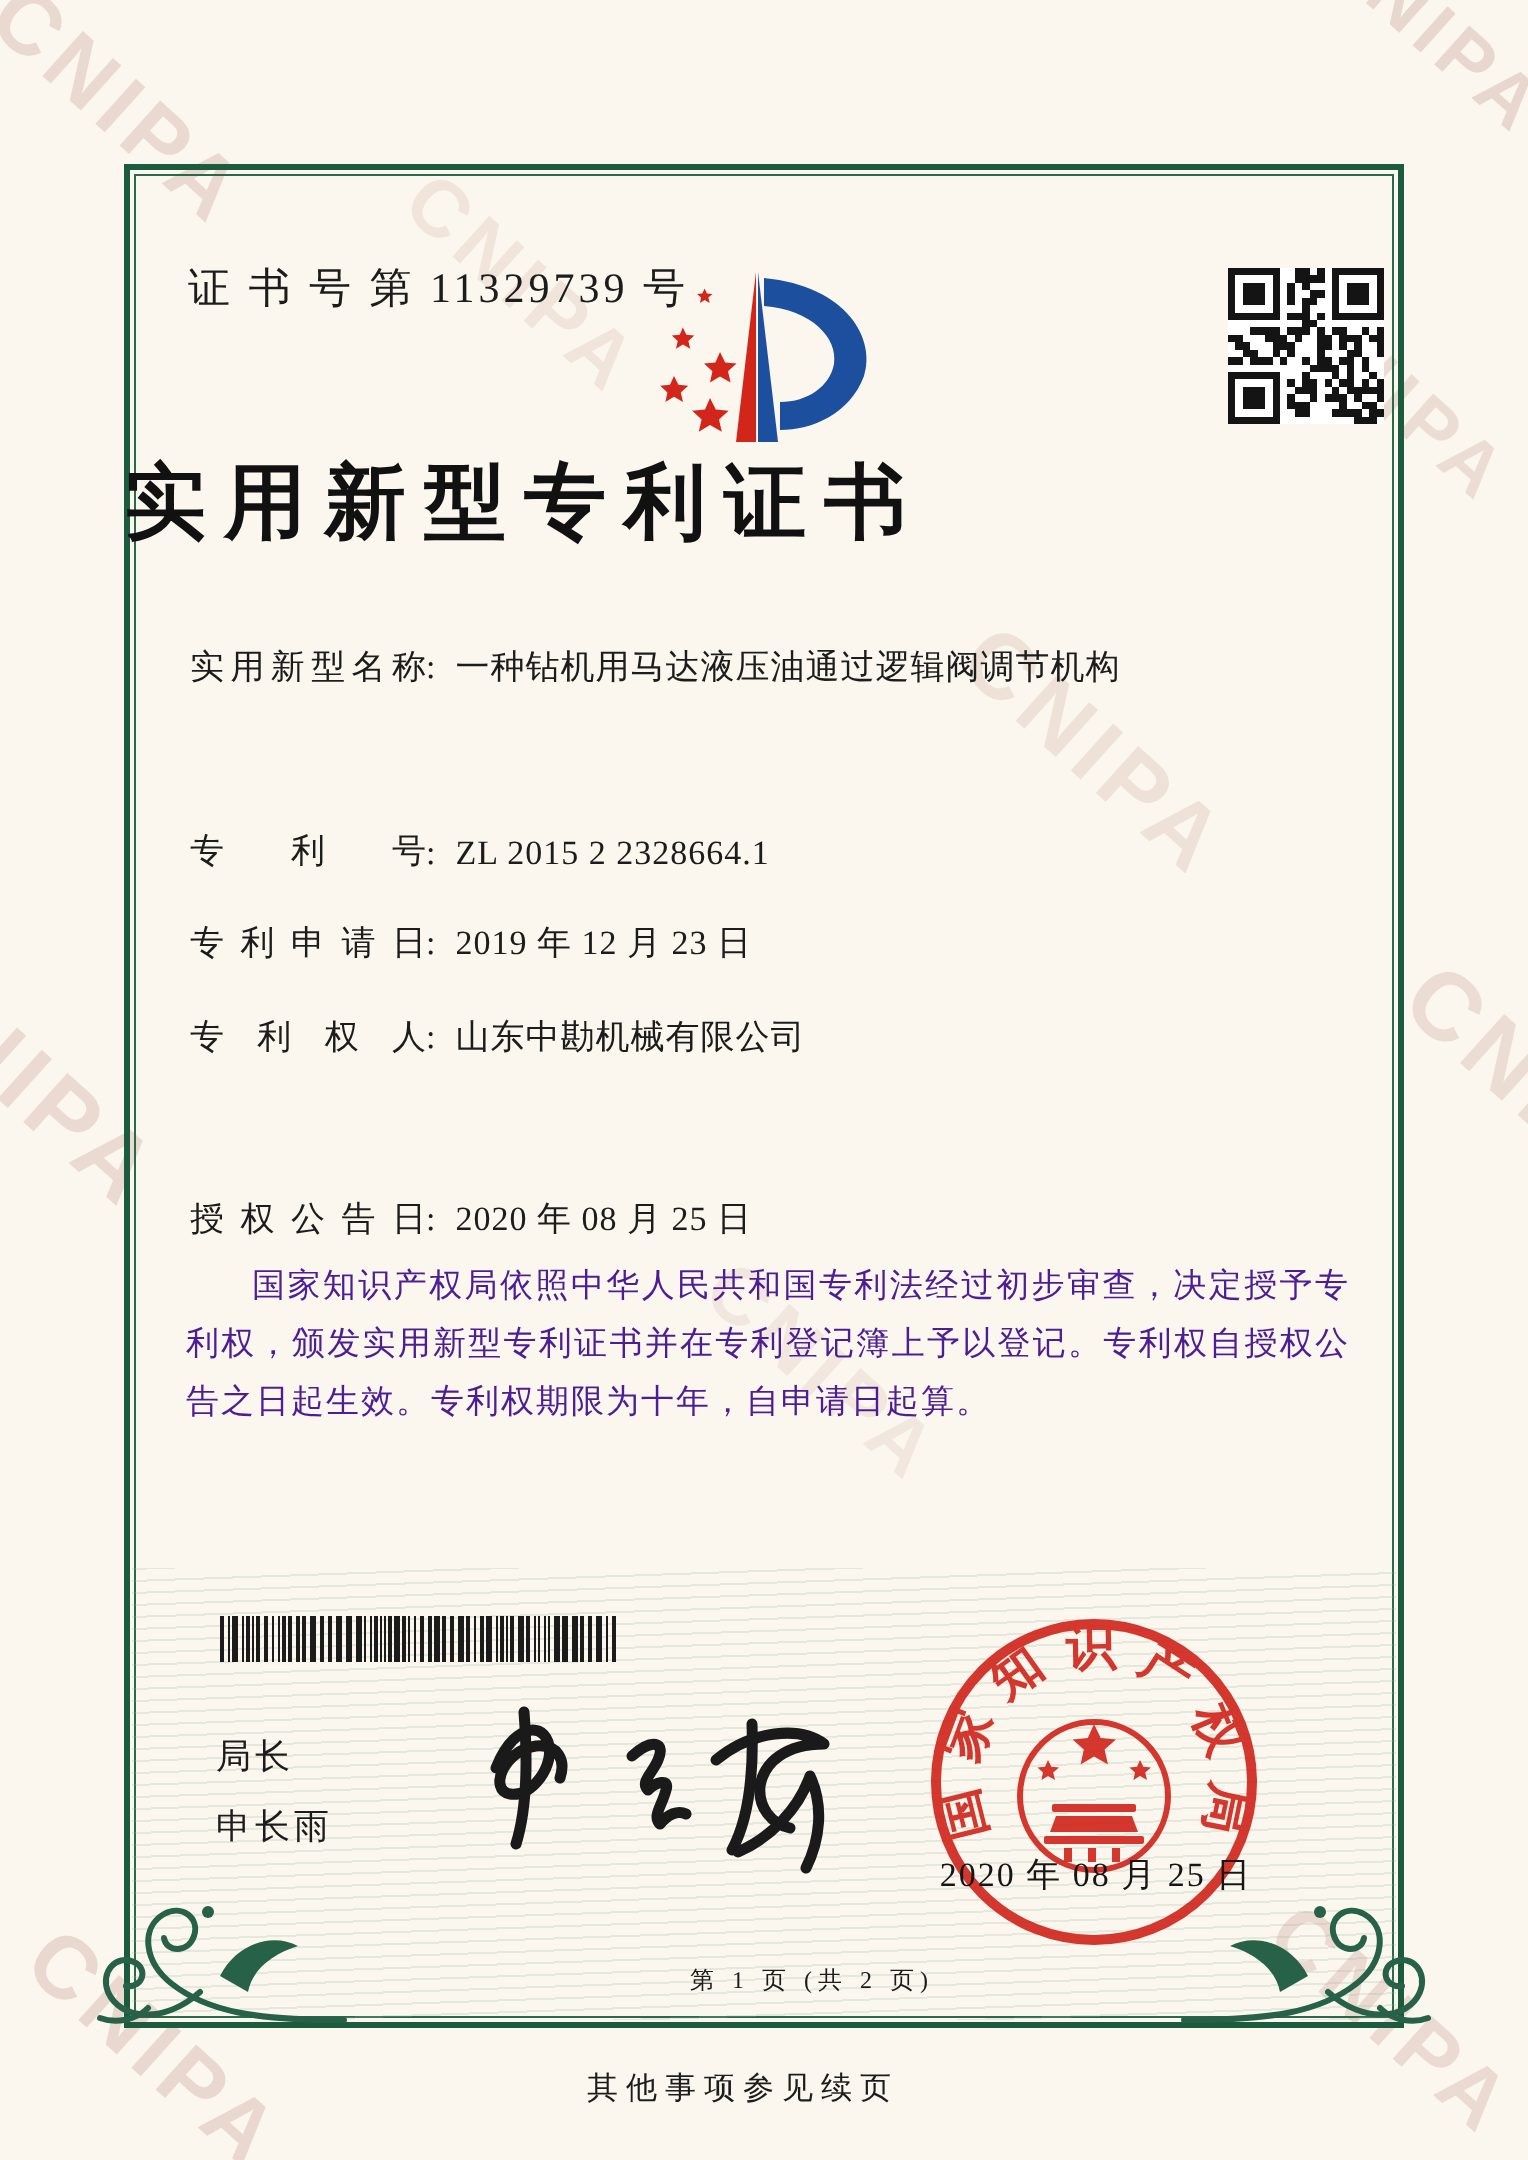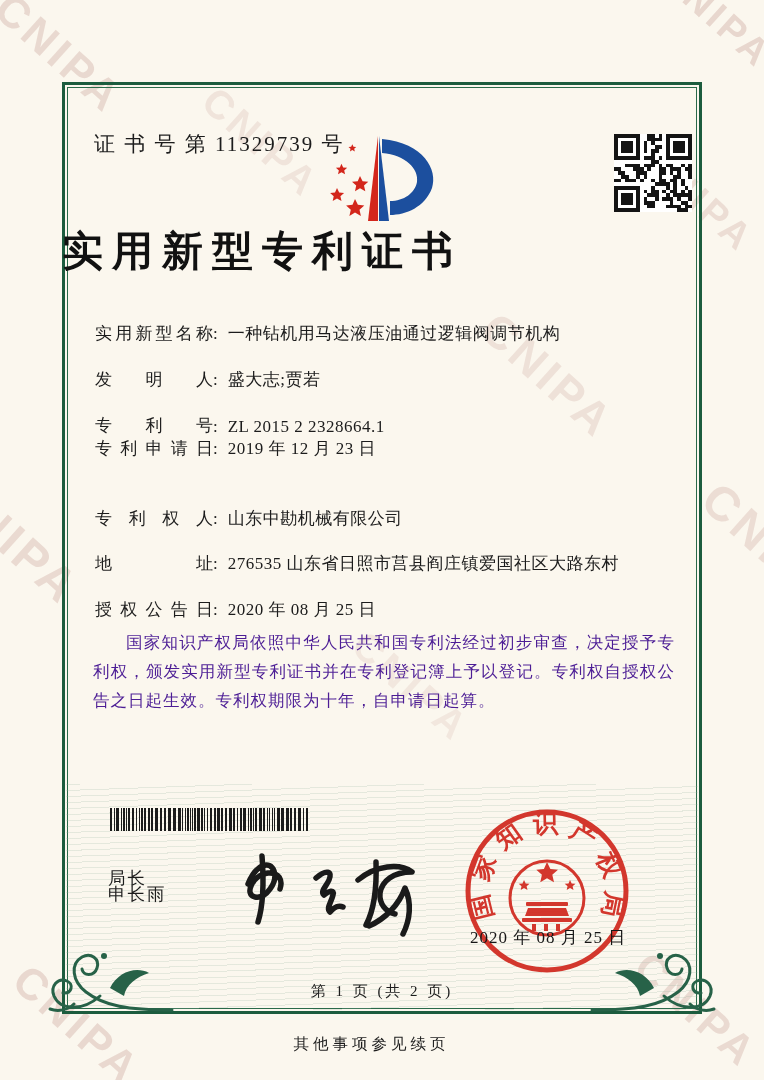--- a/index.html
+++ b/index.html
@@ -53,30 +53,30 @@
   .row2 .val{margin-left:8px;}
   
   .body-text{
     position:absolute;left:93px;top:628px;width:582px;
     font-size:16.5px;line-height:29px;letter-spacing:1px;color:#4c1d95;
   }
   .body-text p{margin:0;text-indent:2em;text-align:justify;}
   
   .barcode{position:absolute;left:110px;top:808px;}
   .director-label{position:absolute;left:108px;top:866px;font-size:17.5px;letter-spacing:2px;}
-  .director-name{position:absolute;left:108px;top:882px;font-size:17.5px;letter-spacing:2px;}
+  .director-name{position:absolute;left:108px;top:901px;font-size:17.5px;letter-spacing:2px;}
   .signature{position:absolute;left:218px;top:842px;}
   .seal{position:absolute;left:462px;top:806px;}
   .seal-date{
     position:absolute;left:468px;top:926px;width:160px;text-align:center;
     font-size:17px;color:#161616;letter-spacing:1px;white-space:nowrap;
   }
   .page-info{
     position:absolute;left:62px;top:982px;width:640px;text-align:center;
-    font-size:15px;letter-spacing:3px;
+    font-size:12px;letter-spacing:3px;padding-left:24px;
   }
   .footer-note{
     position:absolute;left:0;top:1034px;width:743px;text-align:center;
     font-size:15.5px;letter-spacing:4px;
   }
   .flourish{position:absolute;pointer-events:none;}
 </style>
 </head>
 <body>
 
@@ -254,34 +254,28 @@
       <rect x="0" y="14" width="7" height="7" fill="#141414"></rect>
       <rect x="1" y="15" width="5" height="5" fill="#ffffff"></rect>
       <rect x="2" y="16" width="3" height="3" fill="#141414"></rect>
     </svg>
 
   <div class="title">实用新型专利证书</div>
 
   <div class="row" style="top:322px">
     <span class="lbl">实用新型名称</span><span class="colon">:</span><span class="val">一种钻机用马达液压油通过逻辑阀调节机构</span>
   </div>
-  <div class="row" style="top:368px">
-    <span class="lbl">发明人</span><span class="colon">:</span><span class="val">盛大志;贾若</span>
-  </div>
   <div class="row" style="top:414px">
     <span class="lbl">专利号</span><span class="colon">:</span><span class="val">ZL 2015 2 2328664.1</span>
   </div>
-  <div class="row" style="top:437px">
+  <div class="row" style="top:460px">
     <span class="lbl">专利申请日</span><span class="colon">:</span><span class="val">2019 年 12 月 23 日</span>
   </div>
   <div class="row" style="top:507px">
     <span class="lbl">专利权人</span><span class="colon">:</span><span class="val">山东中勘机械有限公司</span>
-  </div>
-  <div class="row" style="top:552px">
-    <span class="lbl">地址</span><span class="colon">:</span><span class="val">276535 山东省日照市莒县阎庄镇爱国社区大路东村</span>
   </div>
   <div class="row" style="top:598px">
     <span class="lbl">授权公告日</span><span class="colon">:</span><span class="val">2020 年 08 月 25 日</span>
   </div>
 
   <div class="body-text">
     <p>国家知识产权局依照中华人民共和国专利法经过初步审查，决定授予专利权，颁发实用新型专利证书并在专利登记簿上予以登记。专利权自授权公告之日起生效。专利权期限为十年，自申请日起算。</p>
   </div>
 
   <svg class="barcode" id="barcode-svg" width="200" height="23" viewBox="0 0 200 23">

